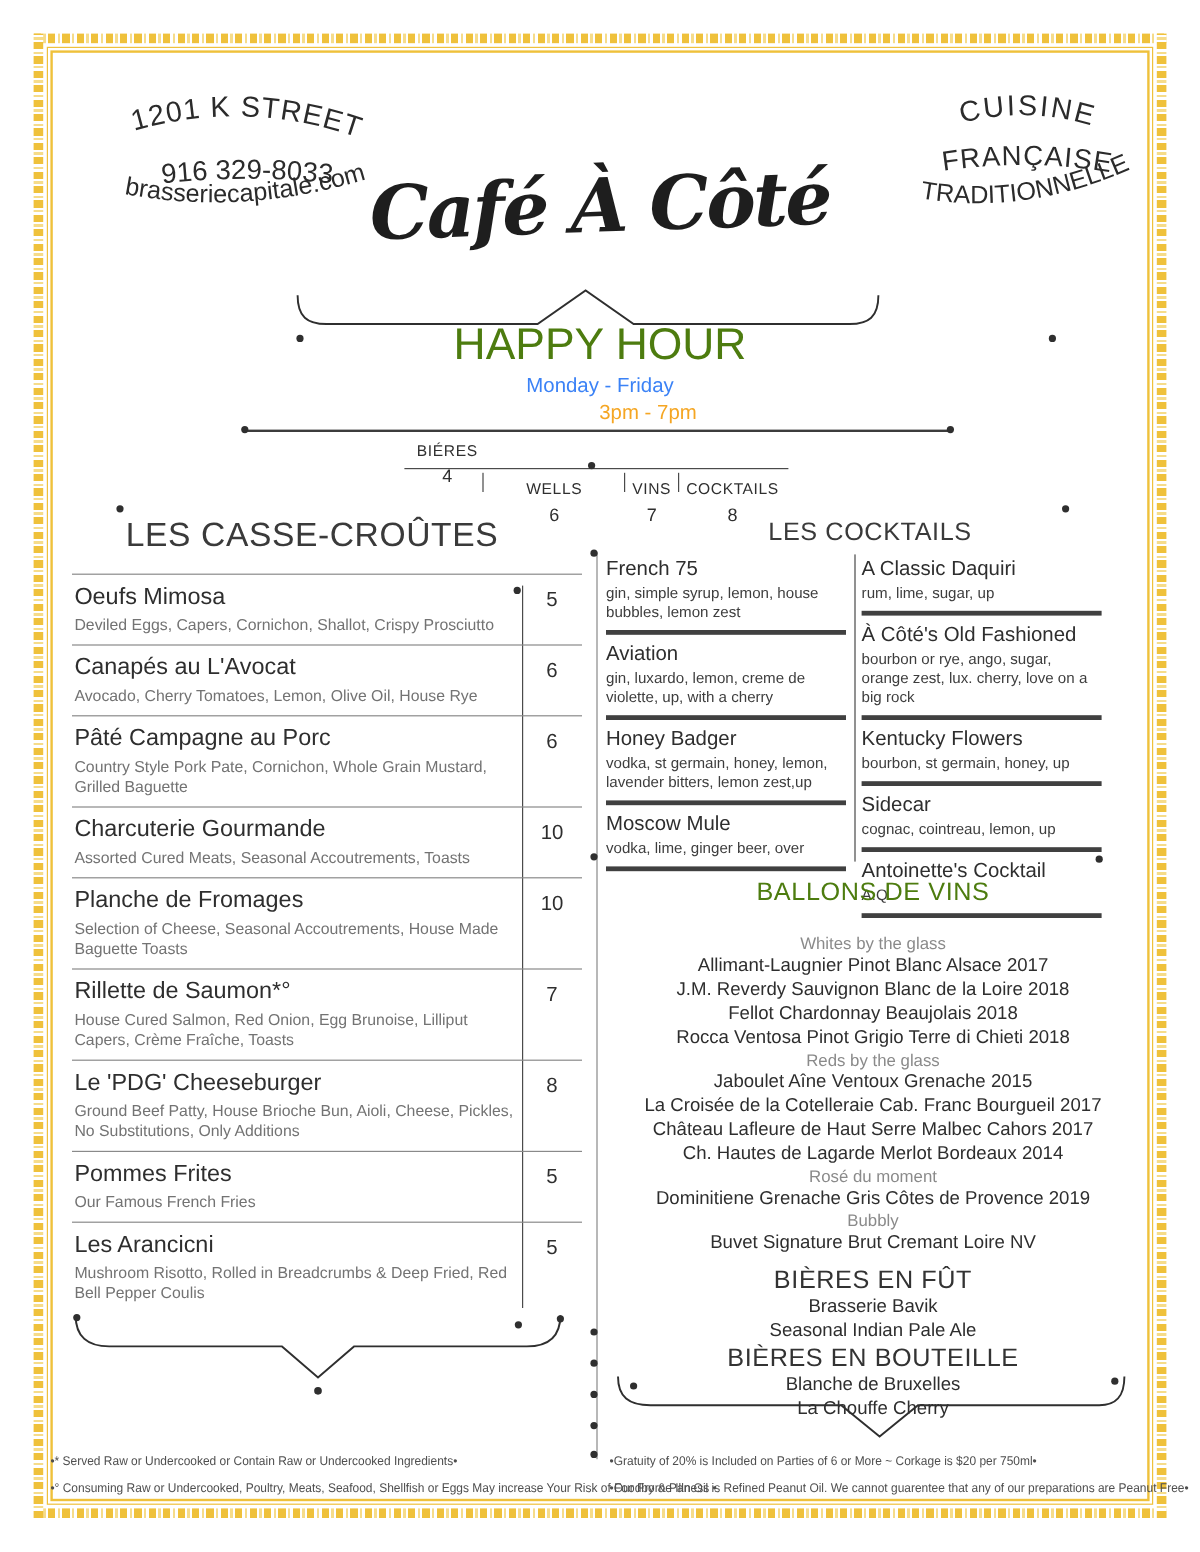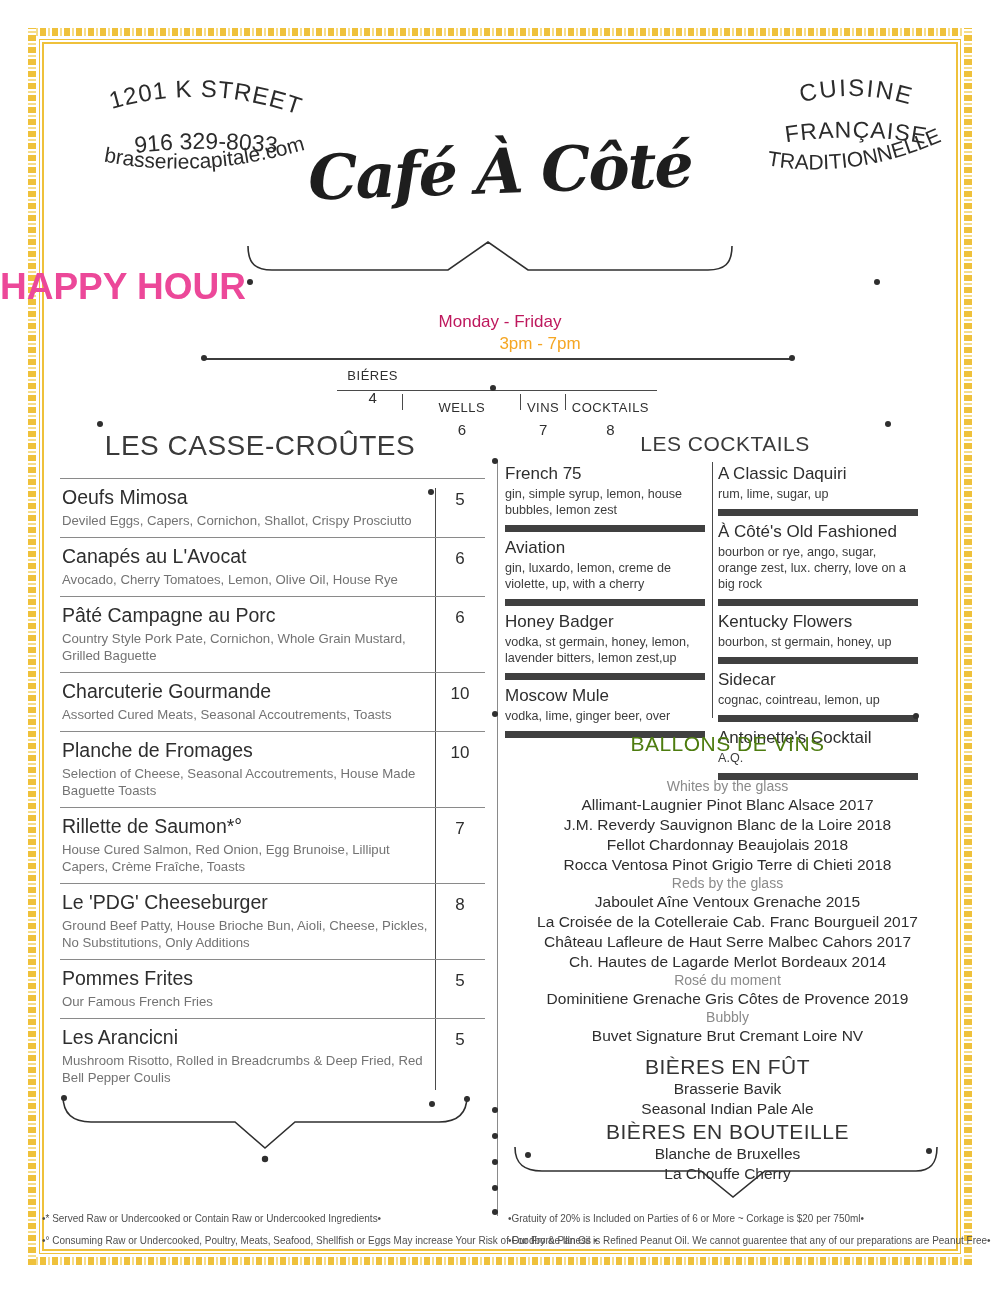--- a/index.html
+++ b/index.html
@@ -13,22 +13,22 @@
   .b-left{top:28px;bottom:28px;left:28px;width:8px;}
   .b-right{top:28px;bottom:28px;right:28px;width:8px;}
   .b-inner1{position:absolute;left:39px;right:39px;top:39px;bottom:39px;border:1px solid #EFC13B;}
   .b-inner2{position:absolute;left:42px;right:42px;top:42px;bottom:42px;border:2px solid #EFC13B;}
   
   .arch{position:absolute;}
   .arch text{font-family:"Liberation Sans",sans-serif;fill:#2b2b2b;}
   .logo{position:absolute;left:290px;top:116px;width:420px;height:110px;display:flex;align-items:center;justify-content:center;
         font-family:"DejaVu Serif",serif;font-style:italic;font-weight:700;font-size:62px;color:#1e1e1e;letter-spacing:-2px;transform:rotate(-2deg);}
   
-  .hh-title{position:absolute;left:0;width:1000px;top:266px;font-size:37px;font-weight:bold;color:#ec4899;}
-  .hh-days{position:absolute;left:0;width:1000px;top:312px;text-align:center;font-size:17px;color:#be185d;}
+  .hh-title{position:absolute;left:0;width:1000px;top:266px;text-align:center;font-size:37px;font-weight:normal;color:#4d7c0f;}
+  .hh-days{position:absolute;left:0;width:1000px;top:312px;text-align:center;font-size:17px;color:#3b82f6;}
   .hh-hours{position:absolute;left:0;width:1000px;top:334px;text-align:center;font-size:17px;color:#F5A623;padding-left:40px;}
   .hh-line{position:absolute;left:206px;top:358px;width:586px;height:2px;background:#3c3c3c;}
   .price-table{position:absolute;left:343px;top:362px;width:312px;height:48px;display:flex;}
   .pt-col{text-align:center;}
   .pt-col + .pt-col{border-left:1px solid #4a4a4a;margin-top:32px;}
   .pt-head{font-size:13px;letter-spacing:.5px;color:#2f2f2f;padding-top:6px;}
   .pt-val{font-size:15px;color:#2f2f2f;padding-top:6px;}
   .pt-underline{position:absolute;left:337px;top:390px;width:320px;height:1px;background:#4a4a4a;}
   
   .cc-title{position:absolute;left:60px;width:400px;top:430px;text-align:center;font-size:28px;color:#3a3a3a;letter-spacing:.5px;}
@@ -38,21 +38,21 @@
   .item:first-child{border-top:none;}
   .item-name{font-size:19.5px;color:#2e2e2e;margin-bottom:3px;}
   .item-desc{font-size:13.2px;color:#737373;line-height:17px;}
   .item-price{position:absolute;left:377px;top:11px;width:46px;text-align:center;font-size:17px;color:#2e2e2e;}
   
   .ck-title{position:absolute;left:505px;width:440px;top:432px;text-align:center;font-size:21px;color:#3a3a3a;letter-spacing:.5px;}
   .ck-grid{position:absolute;left:505px;top:458px;width:415px;}
   .ck-colA{position:absolute;left:0;top:0;width:200px;}
   .ck-colB{position:absolute;left:213px;top:0;width:200px;}
   .ck-divider{position:absolute;left:207px;top:4px;height:256px;width:1px;background:#4a4a4a;}
-  .ck-entry{padding:6px 0 7px;border-bottom:7px solid #404040;}
+  .ck-entry{padding:6px 0 7px;border-bottom:4px solid #404040;}
   .ck-name{font-size:17px;color:#2e2e2e;margin-bottom:2px;}
   .ck-desc{font-size:12.6px;color:#3d3d3d;line-height:16px;}
   
   .wine-block{position:absolute;left:505px;top:732px;width:445px;text-align:center;}
   .wine-title{font-size:21px;color:#4d7c0f;letter-spacing:.5px;margin-bottom:22px;text-align:center;}
   .wine-label{font-size:14px;color:#8a8a8a;margin-top:0;margin-bottom:1px;}
   .wine-item{font-size:15.5px;color:#2e2e2e;line-height:20px;}
   .beer-title{font-size:21px;color:#333333;letter-spacing:.5px;margin-top:9px;}
   .beer-title2{font-size:21px;color:#333333;letter-spacing:.5px;margin-top:1px;}
   .beer-item{font-size:15.5px;color:#2e2e2e;line-height:20px;}

